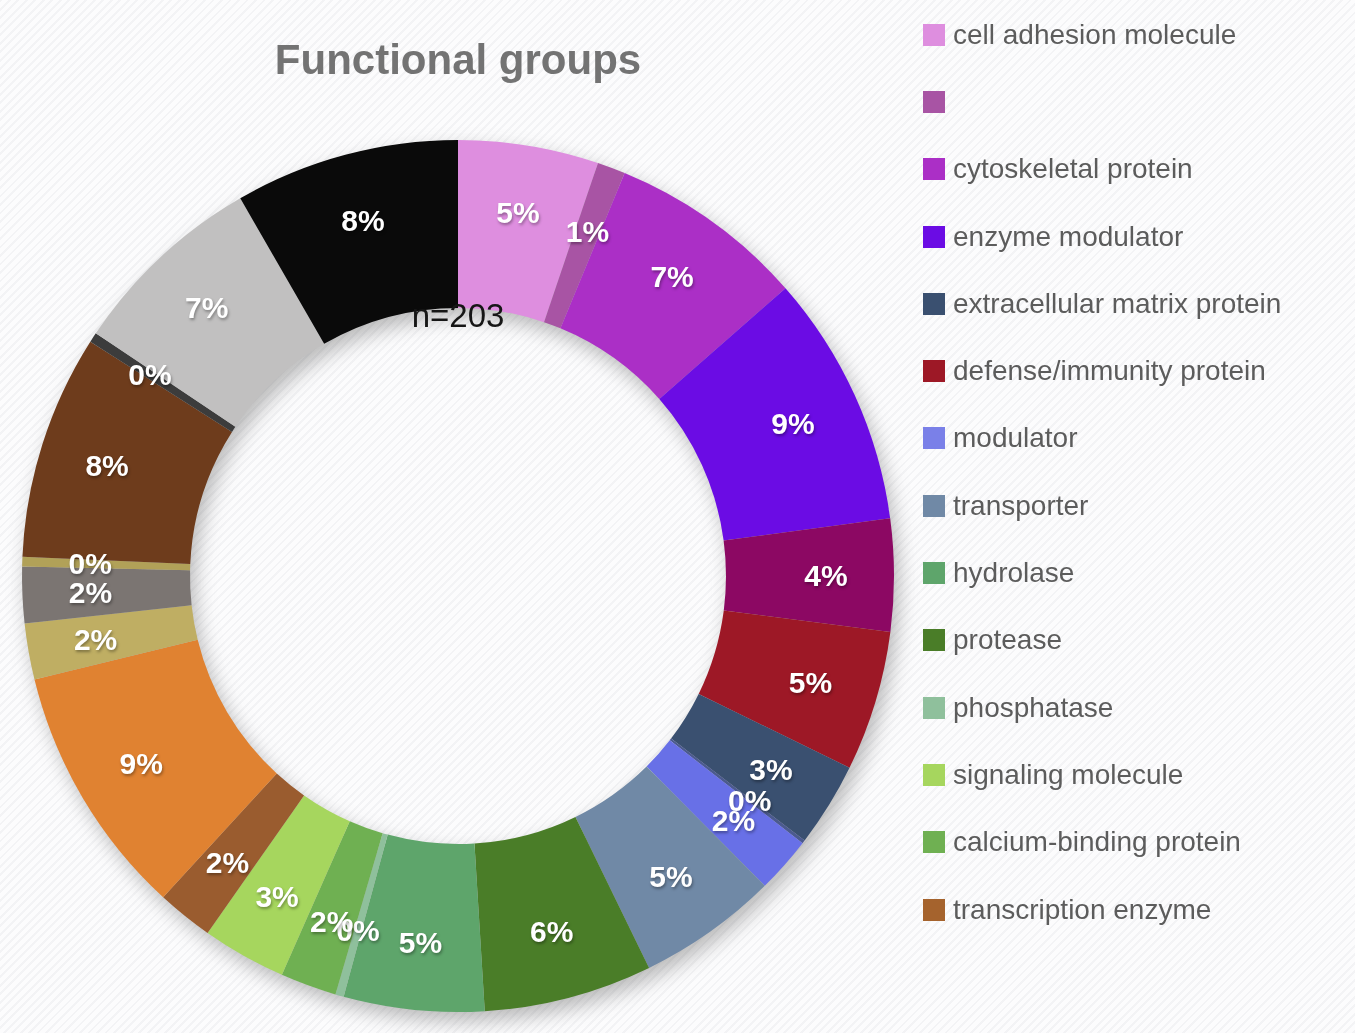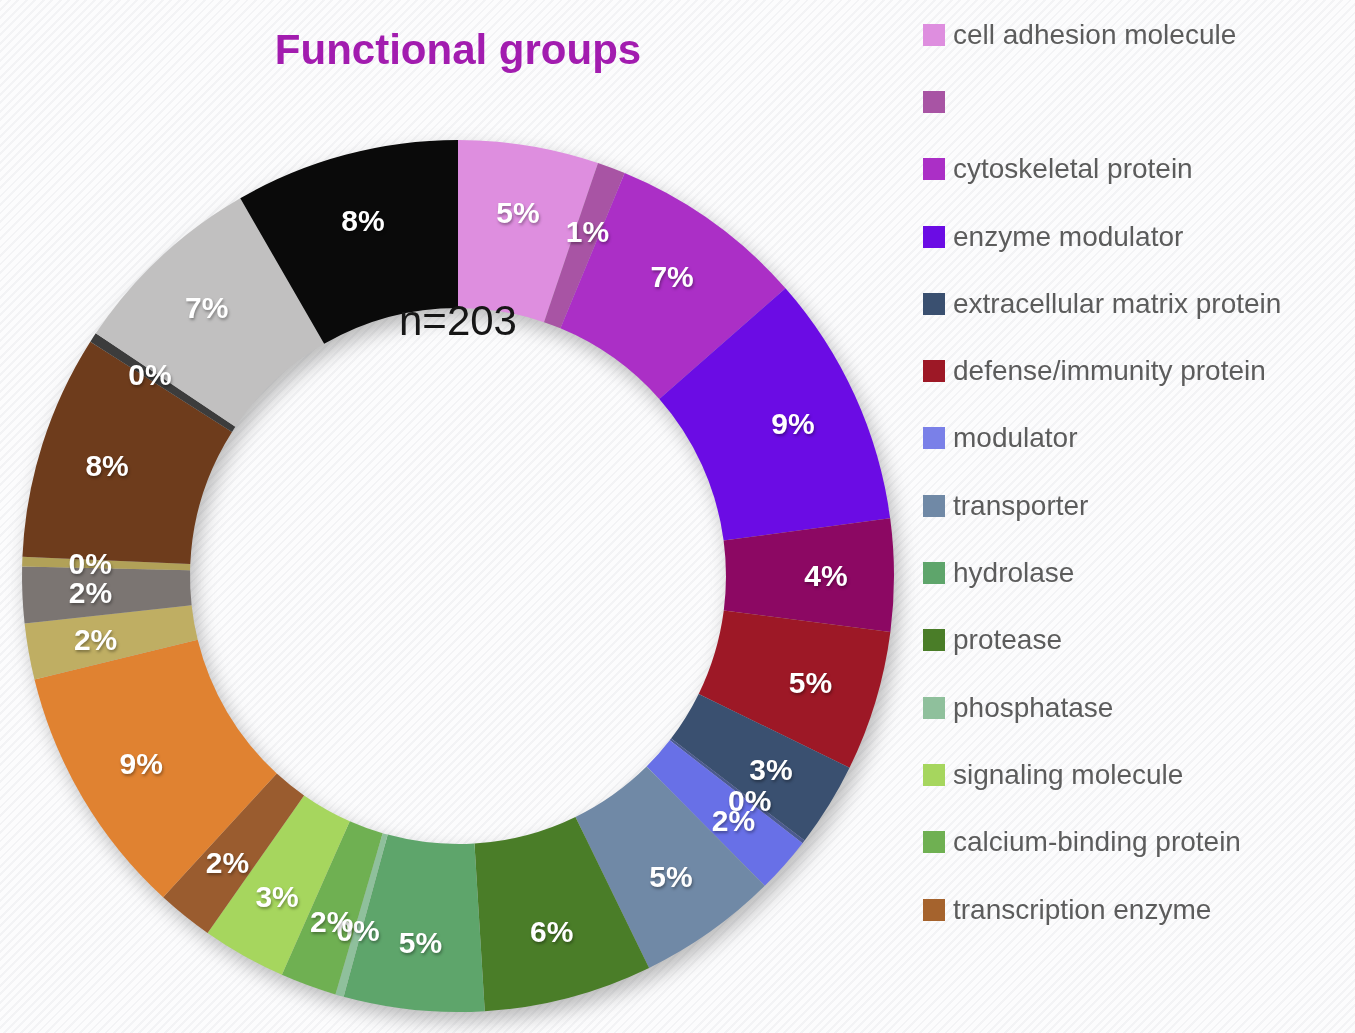--- a/index.html
+++ b/index.html
@@ -21,34 +21,34 @@
       rgba(255,255,255,0) 6px
     );
   }
   .chart-area {
     position: absolute;
     left: 0; top: 0;
     width: 920px; height: 1033px;
   }
   .chart-title {
     position: absolute;
-    left: 0; top: 26px;
+    left: 0; top: 36px;
     width: 916px;
     text-align: center;
     font-size: 42px;
     font-weight: bold;
-    color: #a21caf;
+    color: #737373;
     letter-spacing: 0px;
   }
   .center-label {
     position: absolute;
     left: 0; top: 297px;
     width: 916px;
     text-align: center;
-    font-size: 42px;
+    font-size: 33px;
     color: #161616;
   }
   svg.donut {
     position: absolute;
     left: 0; top: 0;
   }
   #slices-group {
     filter: drop-shadow(5px 9px 10px rgba(60,60,60,0.35));
   }
   text.pct {

